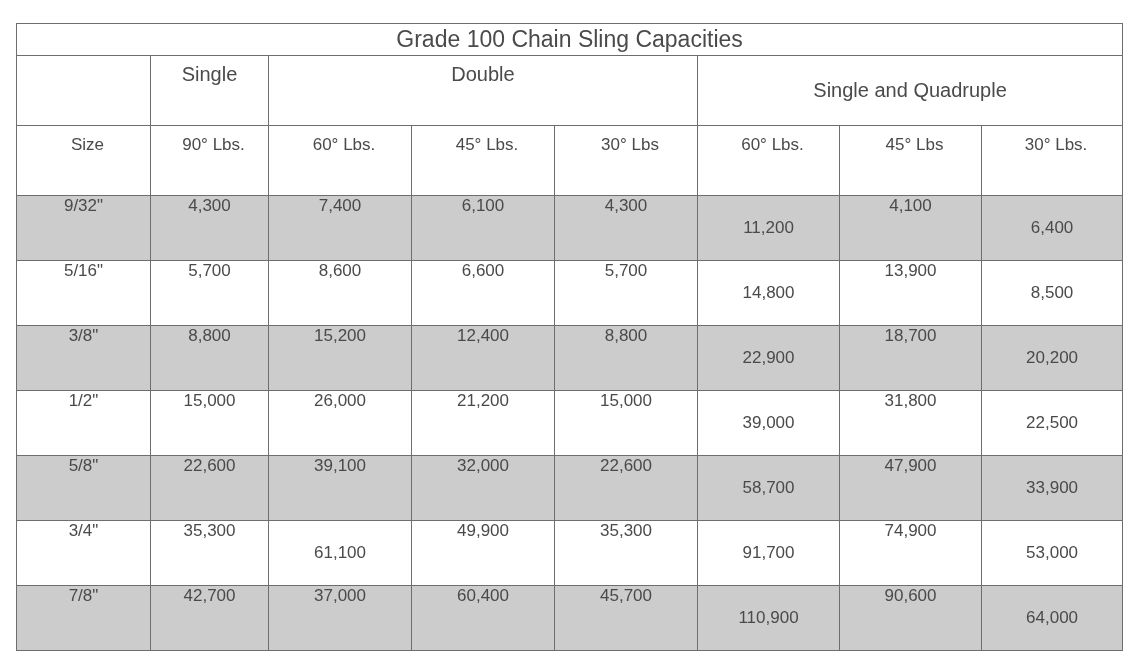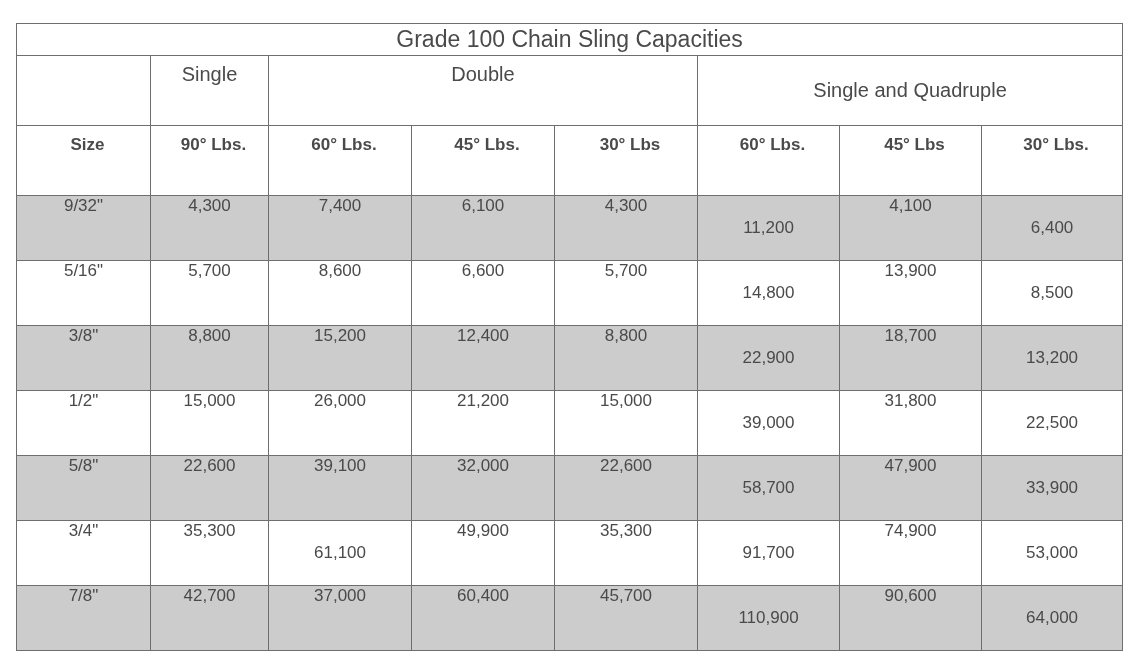--- a/index.html
+++ b/index.html
@@ -49,21 +49,21 @@
     font-size: 20px;
   }
   tr.group-row th.v-mid {
     vertical-align: middle;
     padding-top: 0;
   }
   tr.header-row th {
     height: 60px;
     vertical-align: top;
     padding-top: 9px;
-    font-weight: bold;
+    font-weight: normal;
     padding-left: 8px;
   }
   tbody td {
     height: 64px;
     vertical-align: top;
     padding-top: 9px;
   }
   tbody td.v-mid {
     vertical-align: middle;
     padding-top: 0;
@@ -133,21 +133,21 @@
           <td class="v-mid">8,500</td>
         </tr>
         <tr class="zebra">
           <td>3/8"</td>
           <td>8,800</td>
           <td>15,200</td>
           <td>12,400</td>
           <td>8,800</td>
           <td class="v-mid">22,900</td>
           <td>18,700</td>
-          <td class="v-mid">13,200</td>
+          <td class="v-mid">20,200</td>
         </tr>
         <tr class="plain">
           <td>1/2"</td>
           <td>15,000</td>
           <td>26,000</td>
           <td>21,200</td>
           <td>15,000</td>
           <td class="v-mid">39,000</td>
           <td>31,800</td>
           <td class="v-mid">22,500</td>

